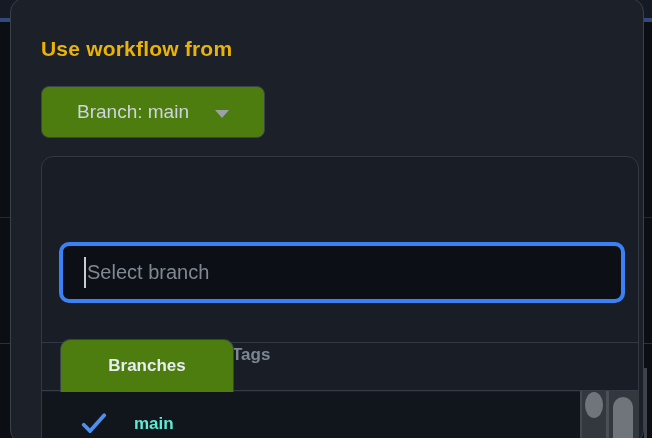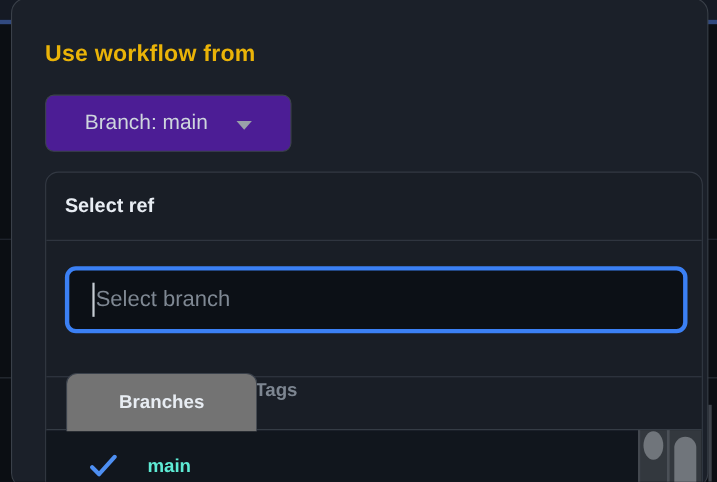--- a/index.html
+++ b/index.html
@@ -27,21 +27,21 @@
     border-radius:14px;
     overflow:hidden;
     z-index:2;
   }
   .popover-title {
     left:30px; top:38px;
     font-size:21px; font-weight:700; color:#eab308; letter-spacing:.2px;
   }
   .branch-btn {
     left:30px; top:87px; width:224px; height:52px;
-    background:#4c1d95;
+    background:#4d7c0f;
     border:1px solid #3c434c;
     border-radius:8px;
     display:flex; align-items:center; justify-content:center; gap:26px;
     cursor:pointer;
   }
   .branch-btn-label { font-size:19px; font-weight:500; color:#ced6dd; }
   .tri-down {
     width:0; height:0; margin-top:3px;
     border-left:7px solid transparent;
     border-right:7px solid transparent;
@@ -83,21 +83,21 @@
     left:42px; top:37px; width:2px; height:31px;
     background:#c7cdd4; z-index:3;
   }
 
   .tabs-section {
     left:0; top:161px; width:100%; height:73px;
     border-bottom:1px solid #353c45;
   }
   .tab-active {
     position:absolute; left:18px; top:21px; width:174px; height:53px;
-    background:#737373;
+    background:#4d7c0f;
     border:1px solid #3a414b; border-bottom:none;
     border-radius:10px 10px 0 0;
     display:flex; align-items:center; justify-content:center;
     z-index:2; cursor:pointer;
   }
   .tab-active-label { font-size:17px; font-weight:700; color:#e8edf3; }
   .tab-inactive {
     position:absolute; left:190px; top:11px; width:131px; height:52px;
     display:flex; align-items:center; 
     cursor:pointer;
@@ -145,23 +145,20 @@
 
   <div class="abs popover-title">Use workflow from</div>
 
   <div class="abs branch-btn">
     <span class="branch-btn-label">Branch: main</span>
     <span class="tri-down"></span>
   </div>
 
   <div class="abs panel">
 
-    <div class="abs panel-header">
-      <span class="panel-header-title">Select ref</span>
-    </div>
 
     <div class="abs filter-section">
       <input class="ref-input" type="text" placeholder="Select branch" style="">
       <span class="abs text-caret"></span>
     </div>
 
     <div class="abs tabs-section">
       <div class="tab-active">
         <span class="tab-active-label">Branches</span>
       </div>

